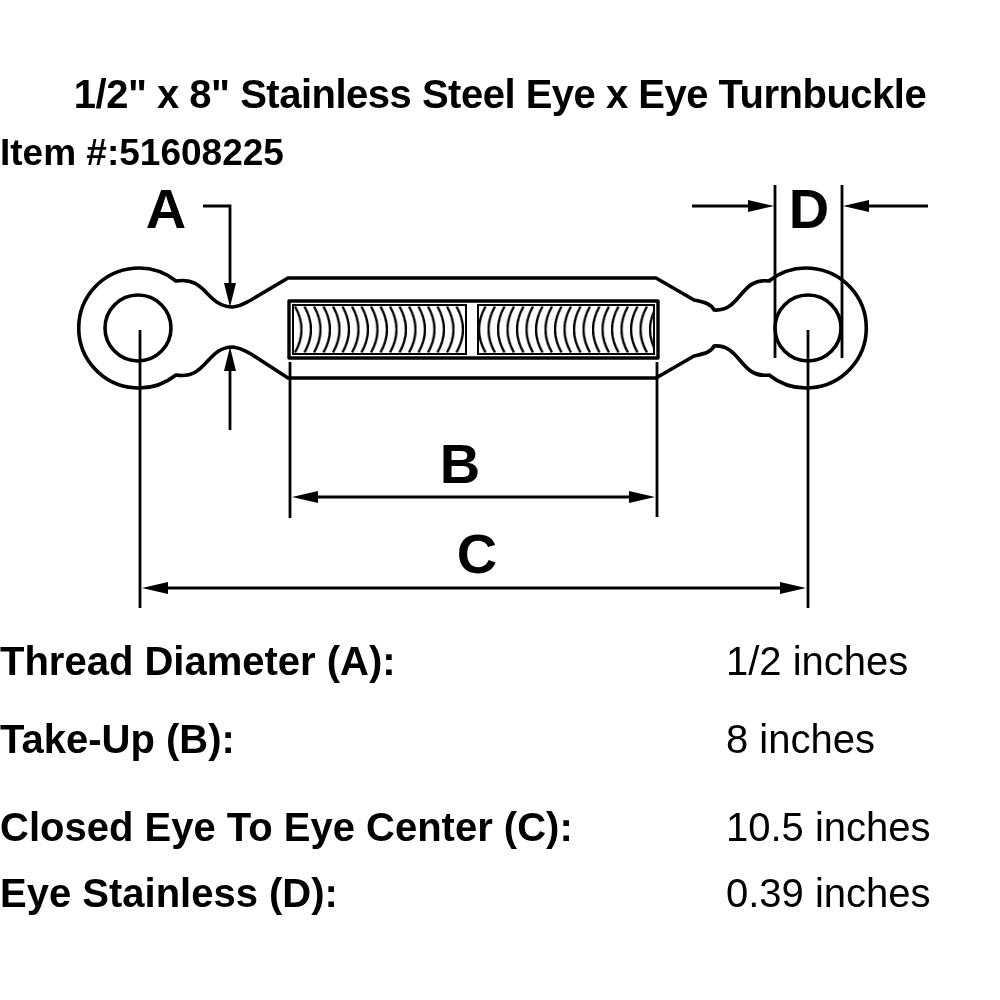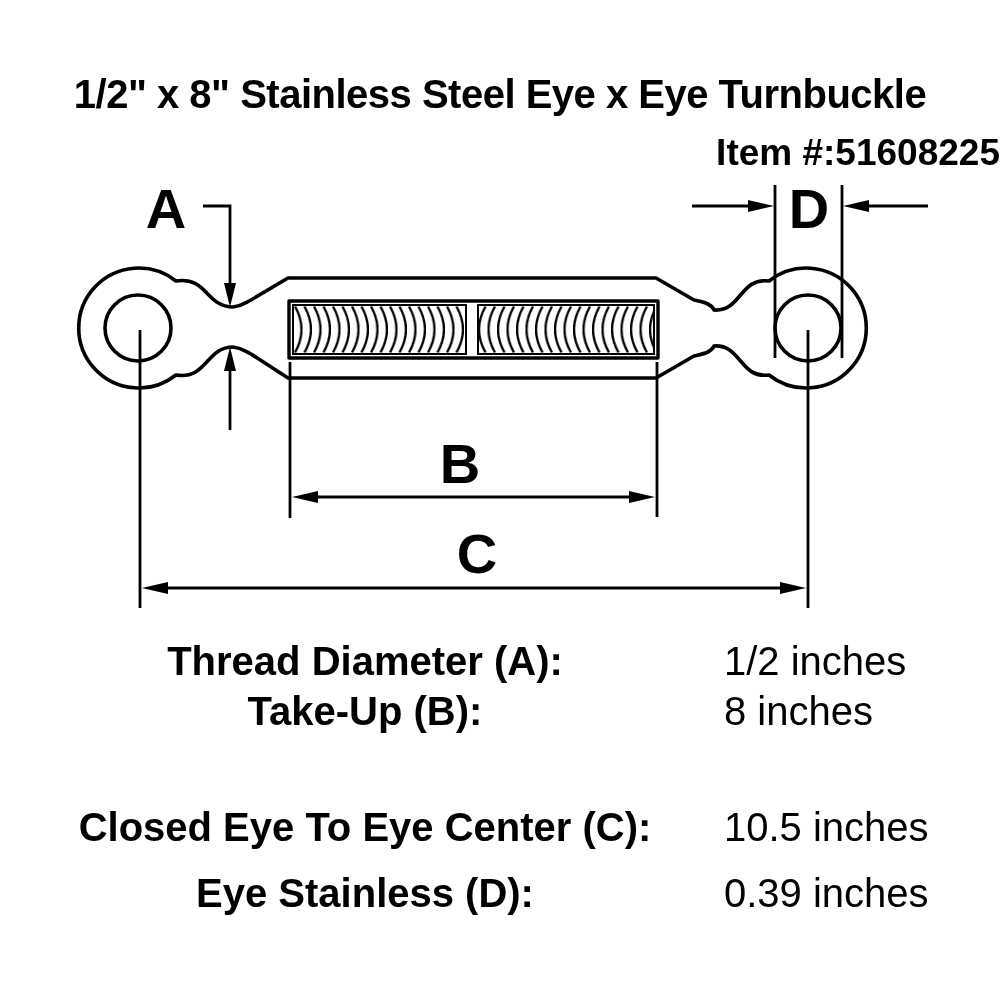--- a/index.html
+++ b/index.html
@@ -1,29 +1,29 @@
 <!DOCTYPE html>
 <html><head>
 <meta charset="utf-8">
 <style>
   html,body{margin:0;padding:0;background:#fff;}
   body{width:1000px;height:1000px;overflow:hidden;font-family:"Liberation Sans", sans-serif;}
   .page{position:relative;width:1000px;height:1000px;background:#fff;color:#000;}
   .title{position:absolute;top:72px;left:0;width:1000px;text-align:center;
          font-size:40px;font-weight:bold;white-space:nowrap;letter-spacing:-0.5px;}
-  .item-line{position:absolute;top:132px;left:0;width:1000px;text-align:right;
+  .item-line{position:absolute;top:132px;left:0;width:1000px;text-align:left;
          font-size:37px;font-weight:bold;}
   .diagram-svg{position:absolute;left:0;top:0;width:1000px;height:1000px;}
   .dim-letter{font-family:"Liberation Sans", sans-serif;font-weight:bold;font-size:56px;fill:#000;}
   .specs{position:absolute;left:0;top:0;width:1000px;}
   .spec-row{position:absolute;left:0;width:1000px;height:46px;line-height:46px;
             font-size:40px;white-space:nowrap;}
-  .spec-row .lbl{display:inline-block;width:670px;text-align:center;font-weight:bold;margin-left:30px;}
-  .spec-row .val{display:inline-block;margin-left:24px;font-weight:normal;}
-  .row-0{top:638px}.row-1{top:688px}.row-2{top:804px}.row-3{top:870px}
+  .spec-row .lbl{display:inline-block;width:670px;text-align:left;font-weight:bold;}
+  .spec-row .val{display:inline-block;margin-left:56px;font-weight:normal;}
+  .row-0{top:638px}.row-1{top:716px}.row-2{top:804px}.row-3{top:870px}
 </style>
 </head>
 <body>
 
 <div class="page">
 
   <div class="title">1/2" x 8" Stainless Steel Eye x Eye Turnbuckle</div>
   <div class="item-line">Item #:51608225</div>
 
   <svg class="diagram-svg" viewBox="0 0 1000 1000" xmlns="http://www.w3.org/2000/svg">

